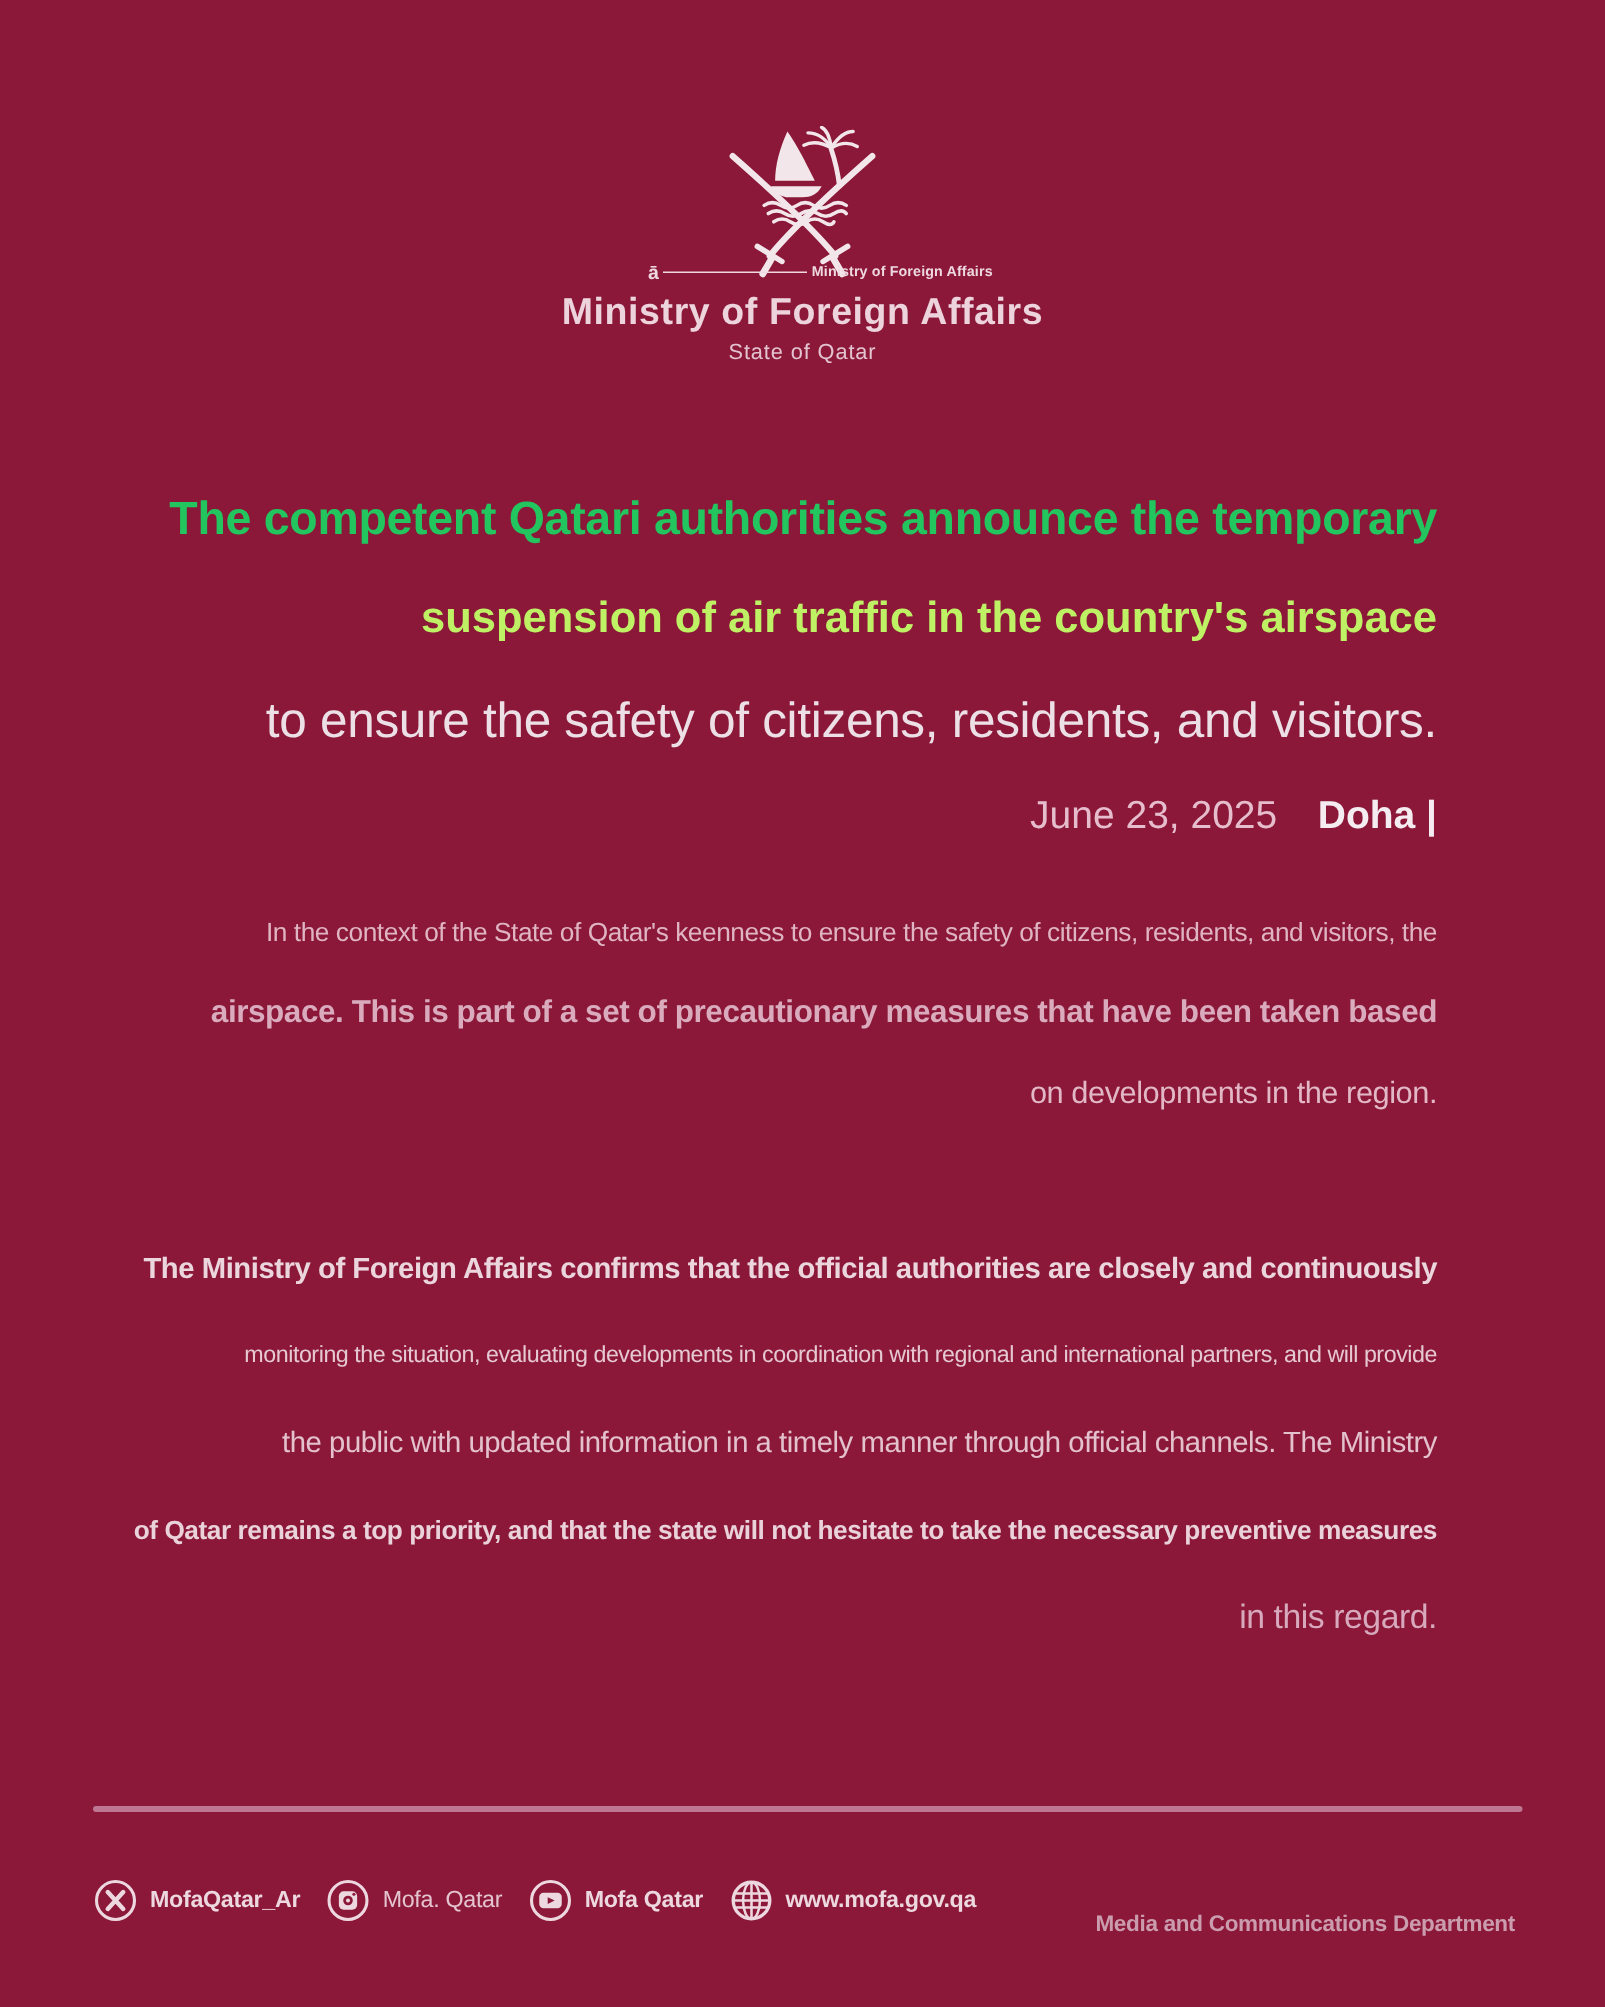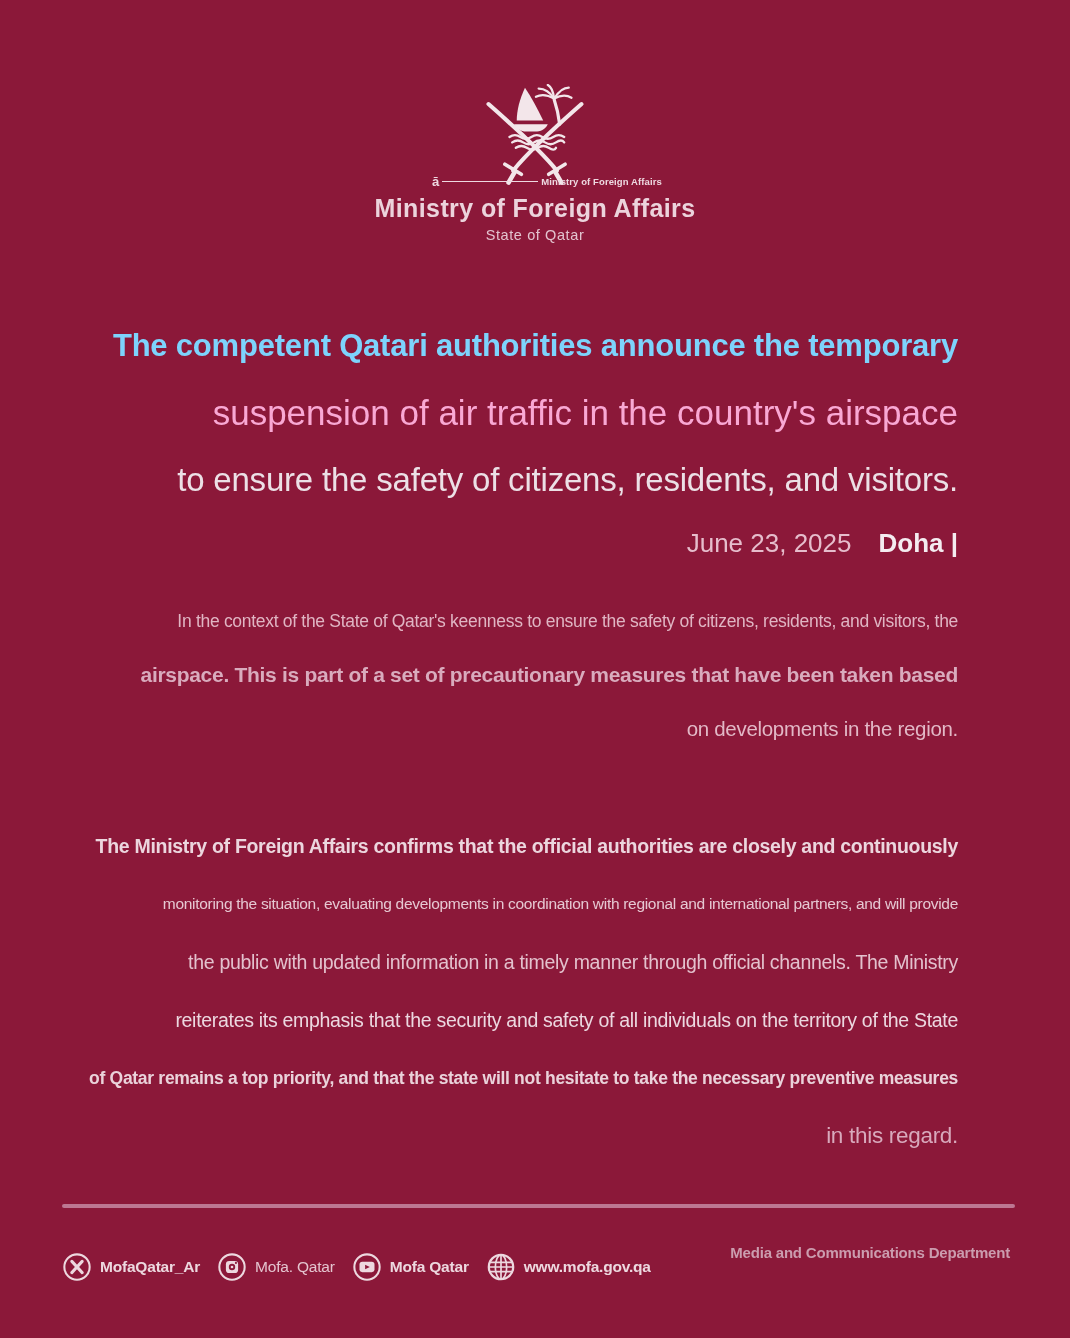--- a/index.html
+++ b/index.html
@@ -29,22 +29,22 @@
   .logo-subtitle{
     position:absolute;top:227px;left:0;right:0;
     font-size:14.5px;font-weight:400;color:#e3c3cf;letter-spacing:.6px;
   }
   
   .rtl{direction:rtl;text-align:right;white-space:nowrap;}
   .ltr{direction:ltr;unicode-bidi:isolate;}
   
   .headline{position:absolute;top:312px;left:40px;right:112px;margin:0;font-weight:normal;}
   .hl-line{display:block;height:67px;line-height:67px;}
-  .hl1{font-size:31px;font-weight:700;color:#7dd3fc;letter-spacing:-.2px;}
-  .hl2{font-size:35px;font-weight:400;color:#f9a8d4;}
+  .hl1{font-size:31px;font-weight:700;color:#22c55e;letter-spacing:-.2px;}
+  .hl2{font-size:29px;font-weight:700;color:#bef264;}
   .hl3{font-size:33px;font-weight:500;color:#ece0e6;letter-spacing:-.2px;}
   
   .dateline{position:absolute;top:526px;right:112px;font-size:26px;height:34px;line-height:34px;}
   .date-part{font-weight:500;color:#e6bdcc;}
   .loc-part{font-weight:700;color:#f4ecf0;margin-left:27px;}
   
   .para{position:absolute;left:40px;right:112px;}
   .p1{top:594px;}
   .p2{top:817px;}
   .bline{display:block;}
@@ -62,21 +62,21 @@
   .p2l5{font-size:17.5px;font-weight:700;color:#ead2da;}
   .p2l6{font-size:22.5px;font-weight:400;color:#d8a9bc;}
   
   .divider{position:absolute;top:1204px;left:62px;right:55px;height:4px;
     background:#bd7792;border:none;border-radius:2px;margin:0;}
   .social-row{position:absolute;top:1252px;left:62px;display:flex;align-items:center;gap:17px;}
   .social-item{display:flex;align-items:center;gap:8px;cursor:pointer;}
   .social-label{font-size:15.5px;color:#edd8df;line-height:30px;letter-spacing:-.2px;}
   .lbl-bold{font-weight:700;}
   .lbl-reg{font-weight:400;color:#e4c4cf;}
-  .dept{position:absolute;top:1244px;right:60px;font-size:15px;font-weight:600;color:#cb9cae;letter-spacing:-.2px;}
+  .dept{position:absolute;top:1274px;right:60px;font-size:15px;font-weight:600;color:#cb9cae;letter-spacing:-.2px;}
   svg{display:block;}
 </style>
 </head>
 <body>
 
 <div class="page">
 
   <header class="logo-block">
     <svg class="emblem" width="128" height="104" viewBox="0 0 140 114" fill="none" stroke="#f3e6ea" stroke-linecap="round">
 
@@ -124,21 +124,20 @@
   <div class="para p1 rtl body-ink">
     <span class="bline p1l1"><span class="ltr">In the context of the State of Qatar's keenness to ensure the safety of citizens, residents, and visitors, the</span></span>
     <span class="bline p1l3"><span class="ltr">airspace. This is part of a set of precautionary measures that have been taken based</span></span>
     <span class="bline p1l4"><span class="ltr">on developments in the region.</span></span>
   </div>
 
   <div class="para p2 rtl body-ink">
     <span class="bline p2l1"><span class="ltr">The Ministry of Foreign Affairs confirms that the official authorities are closely and continuously</span></span>
     <span class="bline p2l2"><span class="ltr">monitoring the situation, evaluating developments in coordination with regional and international partners, and will provide</span></span>
     <span class="bline p2l3"><span class="ltr">the public with updated information in a timely manner through official channels. The Ministry</span></span>
-    <span class="bline p2l4"><span class="ltr">reiterates its emphasis that the security and safety of all individuals on the territory of the State</span></span>
     <span class="bline p2l5"><span class="ltr">of Qatar remains a top priority, and that the state will not hesitate to take the necessary preventive measures</span></span>
     <span class="bline p2l6"><span class="ltr">in this regard.</span></span>
   </div>
 
   <hr class="divider">
 
   <footer>
     <div class="social-row">
 
       <div class="social-item">

